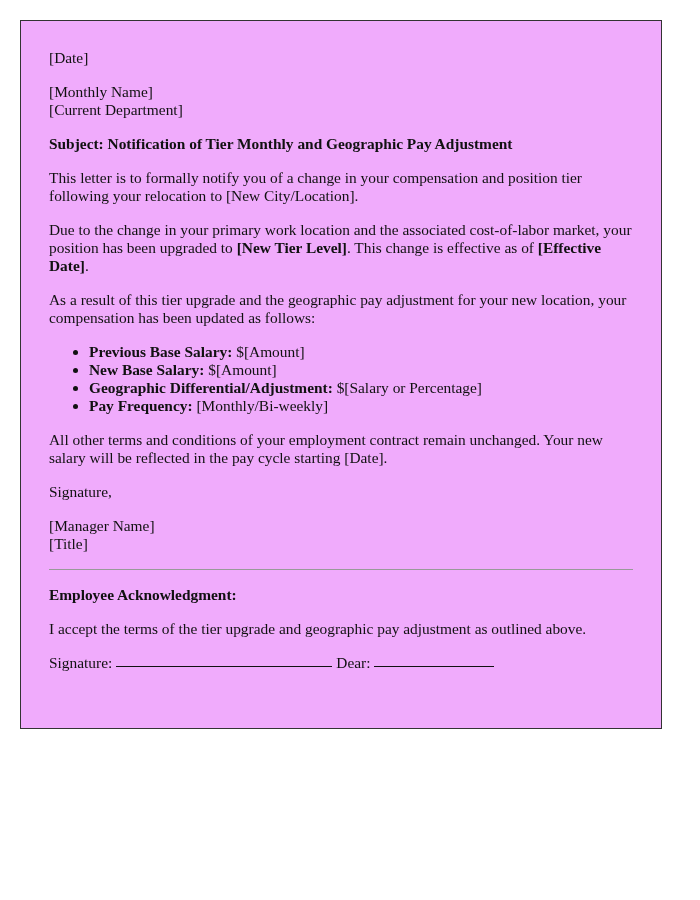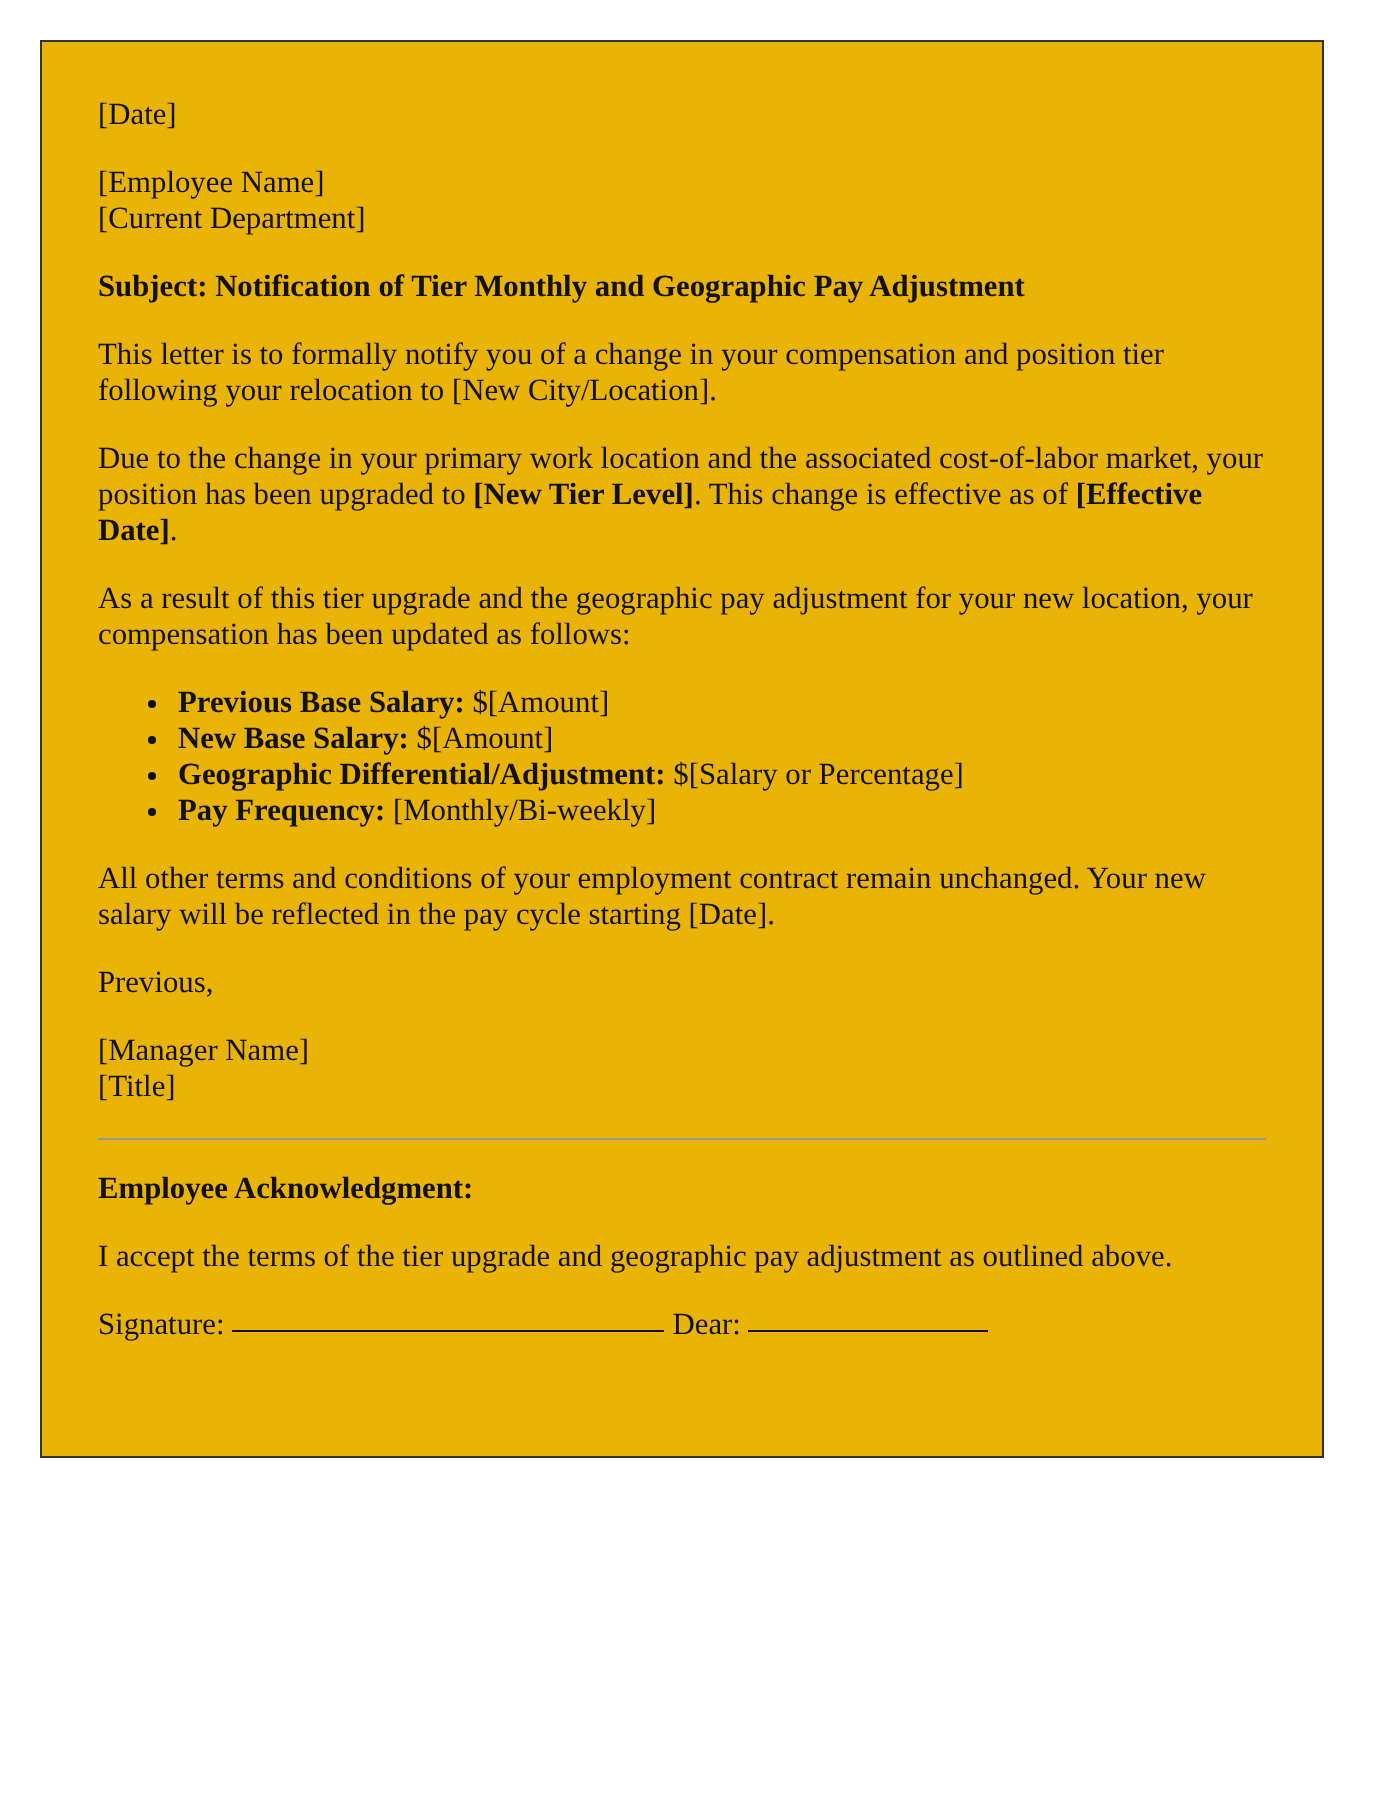--- a/index.html
+++ b/index.html
@@ -25,21 +25,21 @@
     }
     .letter {
       position: absolute;
       left: 20px;
       top: 20px;
       width: 584px;
       padding: 28px 28px 40px 28px;
       border: 1px solid #333333;
       font-size: 15.4px;
       line-height: 18px;
-      background: #eab308;
+      background: #f0abfc;
     }
     .letter p {
       margin: 0 0 16px 0;
     }
     .block {
       margin: 0 0 16px 0;
     }
     .block .line {
       display: block;
     }
@@ -83,21 +83,21 @@
   </style>
 </head>
 <body>
 
 <div class="viewport">
   <div class="letter">
 
     <p>[Date]</p>
 
     <div class="block">
-      <span class="line">[Employee Name]</span>
+      <span class="line">[Monthly Name]</span>
       <span class="line">[Current Department]</span>
     </div>
 
     <p class="subject">Subject: Notification of Tier Monthly and Geographic Pay Adjustment</p>
 
 
     <p>This letter is to formally notify you of a change in your compensation and position tier following your relocation to [New City/Location].</p>
 
     <p><span>Due to the change in your primary work location and the associated cost-of-labor market, your position has been upgraded to </span><span class="bold">[New Tier Level]</span><span>. This change is effective as of </span><span class="bold">[Effective Date]</span><span>.</span></p>
 
@@ -106,21 +106,21 @@
     <ul class="comp-list">
       <li><span class="bold">Previous Base Salary:</span><span> $[Amount]</span></li>
       <li><span class="bold">New Base Salary:</span><span> $[Amount]</span></li>
       <li><span class="bold">Geographic Differential/Adjustment:</span><span> $[Salary or Percentage]</span></li>
       <li><span class="bold">Pay Frequency:</span><span> [Monthly/Bi-weekly]</span></li>
     </ul>
 
     <p>All other terms and conditions of your employment contract remain unchanged. Your new salary will be reflected in the pay cycle starting [Date].</p>
 
 
-    <p>Previous,</p>
+    <p>Signature,</p>
 
     <div class="block">
       <span class="line">[Manager Name]</span>
       <span class="line">[Title]</span>
     </div>
 
     <hr class="divider">
 
     <p class="ack-title">Employee Acknowledgment:</p>
 

